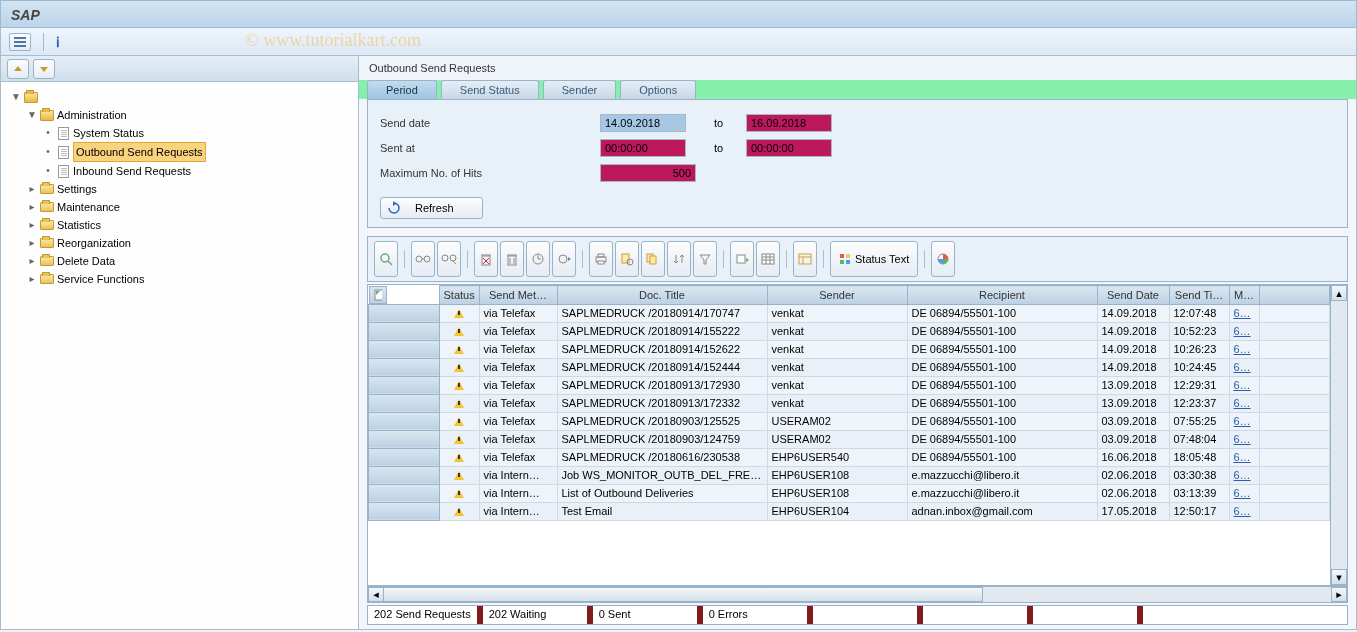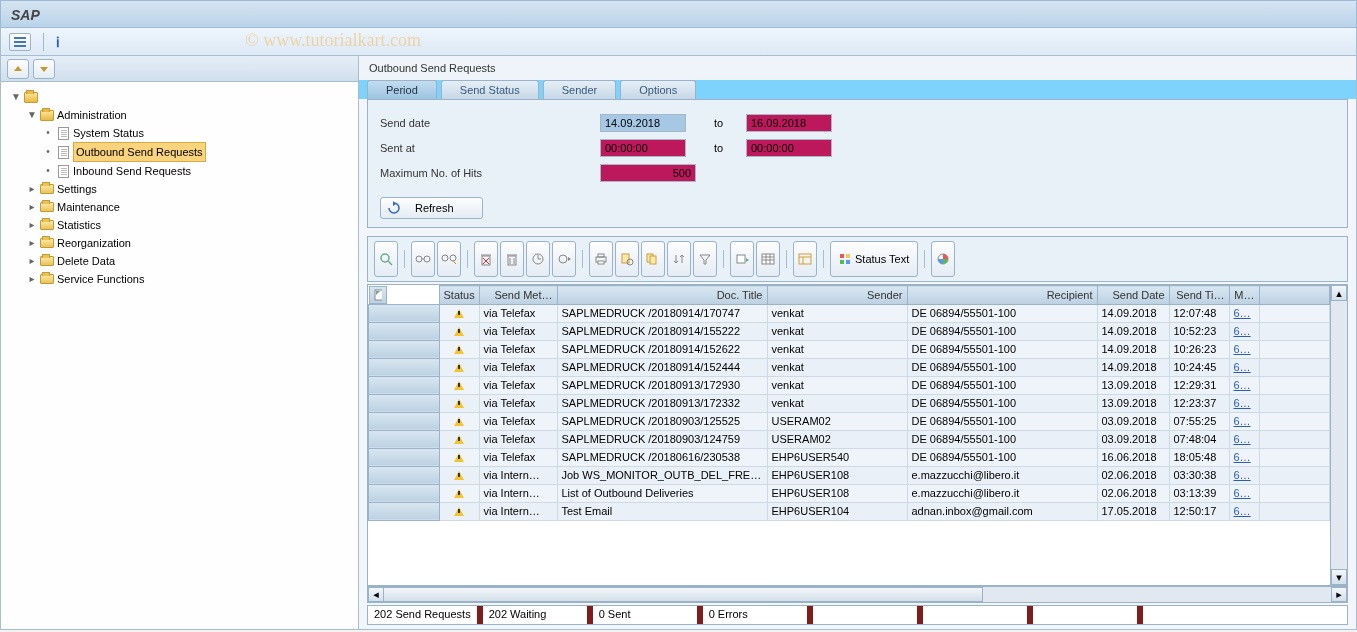--- a/index.html
+++ b/index.html
@@ -108,21 +108,21 @@
     }
     .section-title {
       padding: 6px 10px;
       color: #333;
       background:#eef4fa;
     }
     .tab-strip {
       display: flex;
       gap: 4px;
       padding: 0 8px;
-      background:#7dd3fc;
+      background:#86efac;
     }
     .tab {
       padding: 3px 18px;
       background: linear-gradient(#e5eef7,#c7d7e6);
       border: 1px solid #9ab3c9;
       border-bottom: none;
       border-radius: 3px 3px 0 0;
       color: #3a5a7a;
       font-size:11px;
     }
@@ -176,21 +176,21 @@
       background:#fff;
       flex:1;
       overflow:hidden;
       display:flex;
     }
     .grid-scroll { flex:1; overflow:hidden;}
     table.grid { border-collapse:collapse; width:100%; table-layout:fixed;}
     table.grid th {
       background: linear-gradient(#d9e6f1,#bcd1e3);
       border:1px solid #9ab3c9;
-      font-weight:normal; text-align:right; padding:2px 4px; height:18px;
+      font-weight:normal; text-align:center; padding:2px 4px; height:18px;
       color:#333; overflow:hidden; white-space:nowrap;
     }
     table.grid td {
       border:1px solid #cdd9e3;
       padding:1px 4px; height:18px;
       background:#eef4fa;
       overflow:hidden; white-space:nowrap;
     }
     table.grid tr:nth-child(even) td { background:#e9f0f7;}
     .row-sel {

